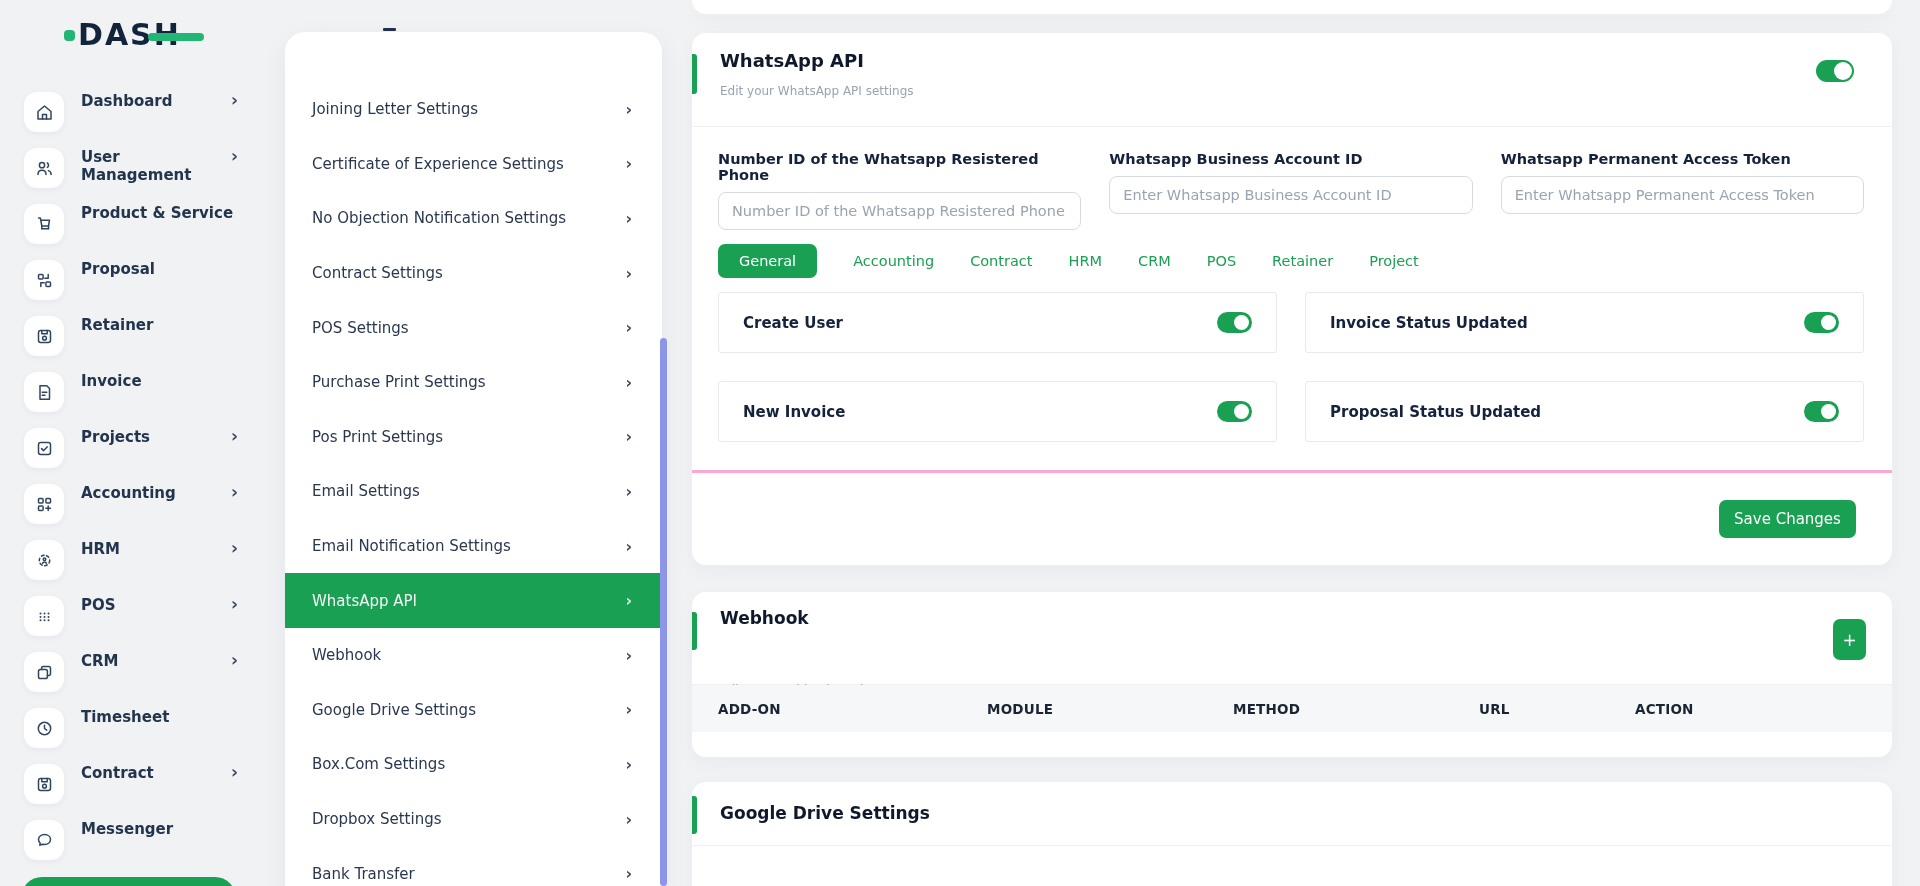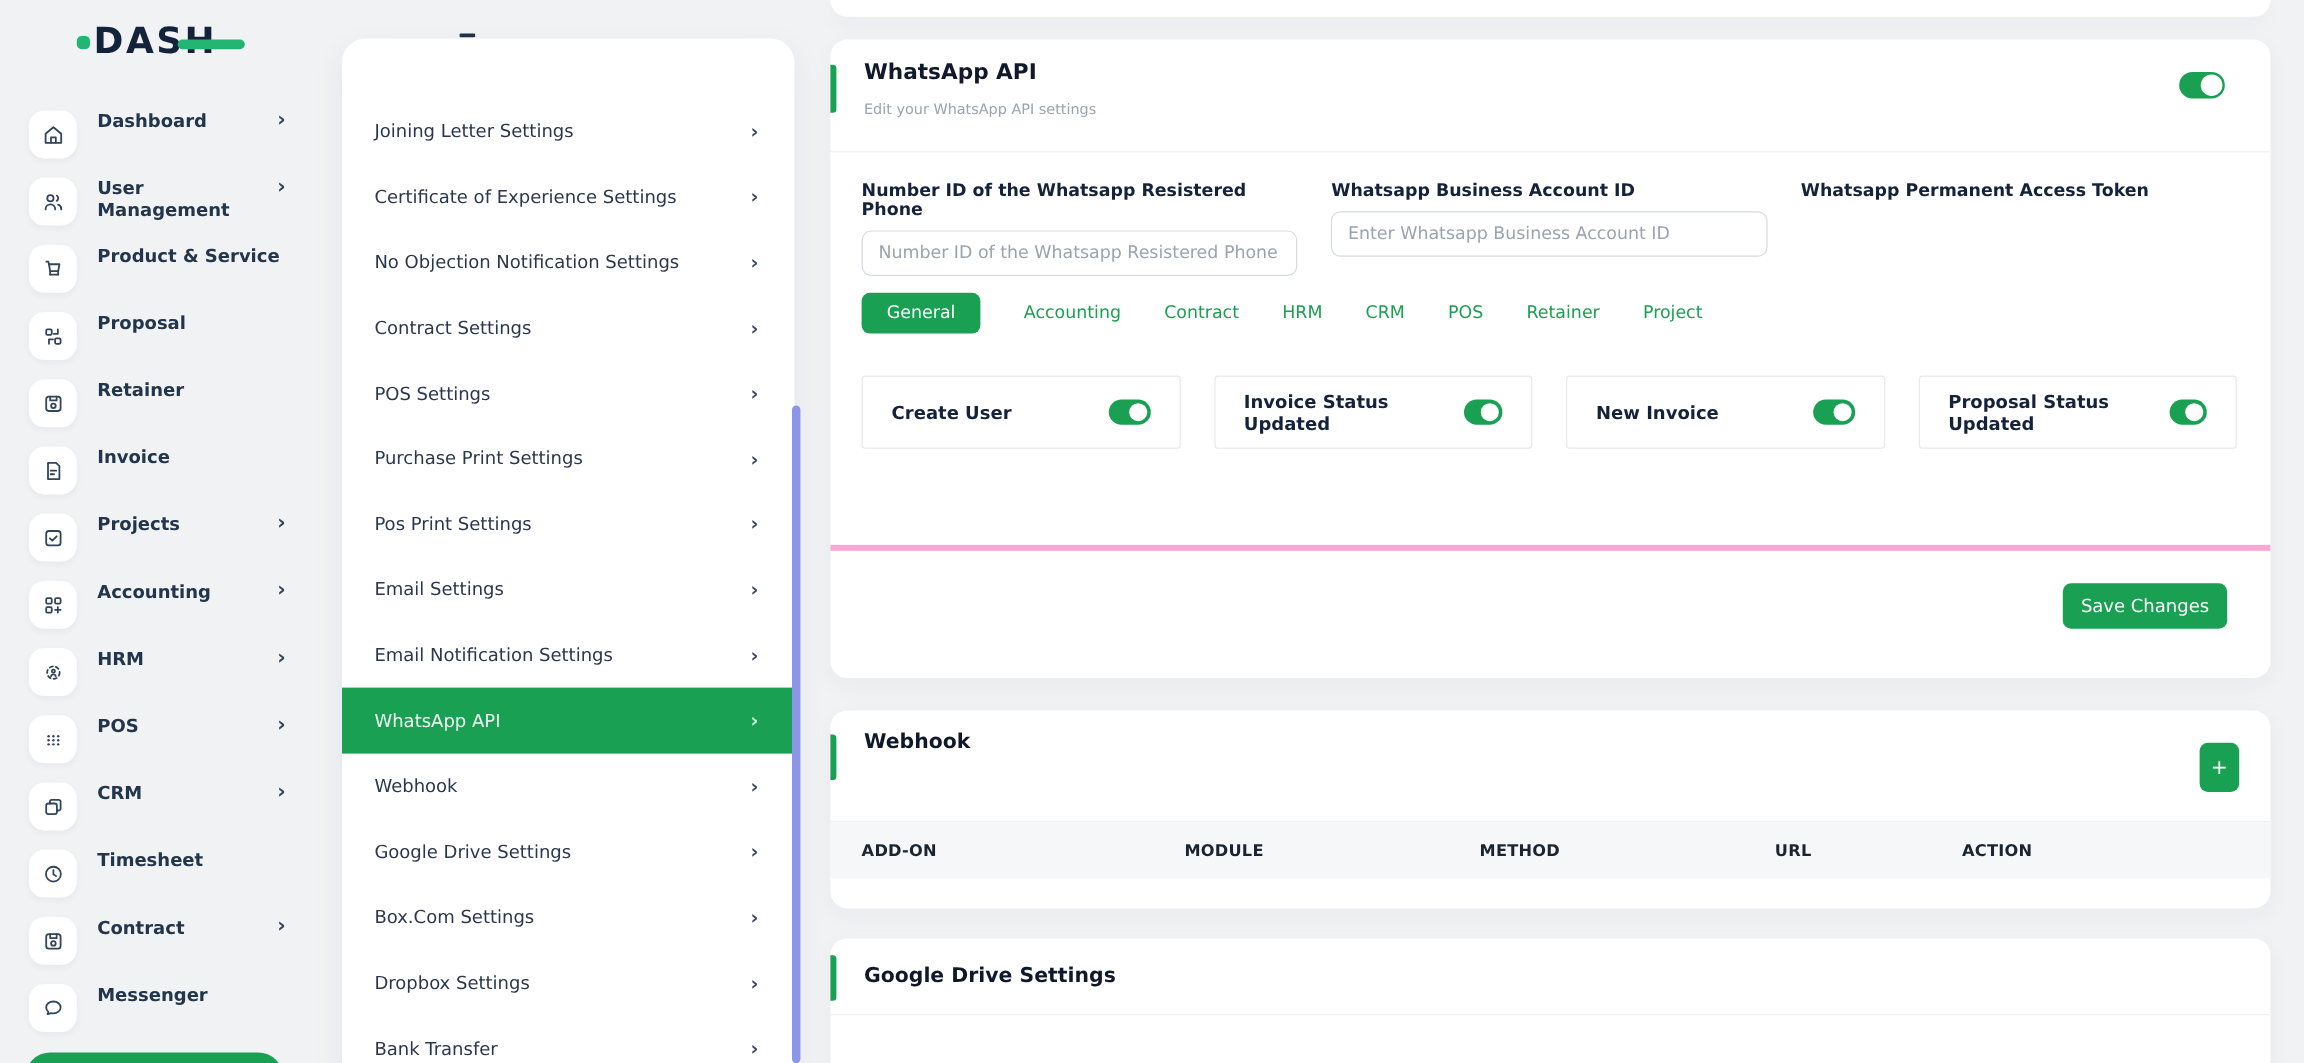--- a/index.html
+++ b/index.html
@@ -48,26 +48,26 @@
   .switch { display:inline-block; position:relative; width:38px; height:22px; background:#1aa053; border-radius:12px; cursor:pointer; }
   .switch .knob { position:absolute; top:2px; right:2px; width:18px; height:18px; background:#ffffff; border-radius:50%; }
   .wa-master-switch { position:absolute; right:38px; top:27px; }
   .wa-form { position:absolute; left:26px; right:28px; top:118px; display:grid; grid-template-columns:1fr 1fr 1fr; column-gap:25px;gap:28px; }
   .field-label { font-size:14.5px; font-weight:700; color:#15223c; }
   .field-input { margin-top:9px; width:100%; height:38px; border:1px solid #d7dbe0; border-radius:8px; padding:0 13px; font-size:14.5px; color:#2a374f; font-family:inherit; background:#fff; outline:none; }
   .field-input::placeholder { color:#9aa3b0; }
   .wa-tabs { position:absolute; left:26px; top:211px; display:flex; align-items:center; gap:36px; }
   .tab { font-size:14.5px; color:#1aa053; cursor:pointer; }
   .tab.active { background:#1aa053; color:#ffffff; padding:9px 21px; border-radius:7px; font-weight:500; }
-  .wa-toggles { position:absolute; left:26px; right:28px; top:280px; display:grid; grid-template-columns:1fr 1fr 1fr 1fr; column-gap:25px; row-gap:17px;gap:28px; }
+  .wa-toggles { position:absolute; left:26px; right:28px; top:259px; display:grid; grid-template-columns:1fr 1fr; column-gap:25px; row-gap:17px;gap:28px; }
   .tg-box { height:61px; border:1px solid #e7e9ed; border-radius:3px; display:flex; align-items:center; padding:0 24px; }
   .tg-label { font-size:15px; font-weight:700; color:#15223c; }
   .tg-box .switch { margin-left:auto; width:35px; height:21px; }
   .tg-box .switch .knob { width:15px; height:15px; top:3px; right:3px; }
-  .wa-footer { position:absolute; left:0; bottom:0; width:100%; height:111px; border-top:5px solid #f9a8d4; }
+  .wa-footer { position:absolute; left:0; bottom:0; width:100%; height:95px; border-top:3px solid #f9a8d4; }
   .save-btn { position:absolute; right:36px; top:27px; width:137px; height:38px; background:#1aa053; color:#ffffff; font-size:15px; font-family:inherit; border:none; border-radius:7px; cursor:pointer; }
 
   
   .wh-card { top:592px; height:165px; }
   .wh-header { position:absolute; left:0; top:0; width:100%; height:93px; border-bottom:1px solid #eef0f3; }
   .wh-header .accent { top:20px; height:38px; }
   .wh-header .card-title { position:absolute; left:28px; top:16px; font-size:17px; }
   .wh-header .card-sub { position:absolute; left:28px; top:43px;margin-top:48px; }
   .add-btn { position:absolute; right:26px; top:27px; width:33px; height:41px; background:#1aa053; border:none; border-radius:7px; color:#ffffff; font-size:17px; cursor:pointer; font-family:inherit; }
   .wh-thead { position:absolute; left:0; top:93px; width:100%; height:47px; background:#f5f7f9; }
@@ -332,20 +332,21 @@
         <div class="form-group">
           <div class="field-label">Number ID of the Whatsapp Resistered Phone</div>
           <input class="field-input" type="text" placeholder="Number ID of the Whatsapp Resistered Phone" style="">
         </div>
         <div class="form-group">
           <div class="field-label">Whatsapp Business Account ID</div>
           <input class="field-input" type="text" placeholder="Enter Whatsapp Business Account ID" style="">
         </div>
         <div class="form-group">
           <div class="field-label">Whatsapp Permanent Access Token</div>
+          <input class="field-input" type="text" placeholder="Enter Whatsapp Permanent Access Token" style="">
         </div>
       </div>
 
       <div class="wa-tabs">
         <span class="tab active">General</span>
         <span class="tab">Accounting</span>
         <span class="tab">Contract</span>
         <span class="tab">HRM</span>
         <span class="tab">CRM</span>
         <span class="tab">POS</span>

